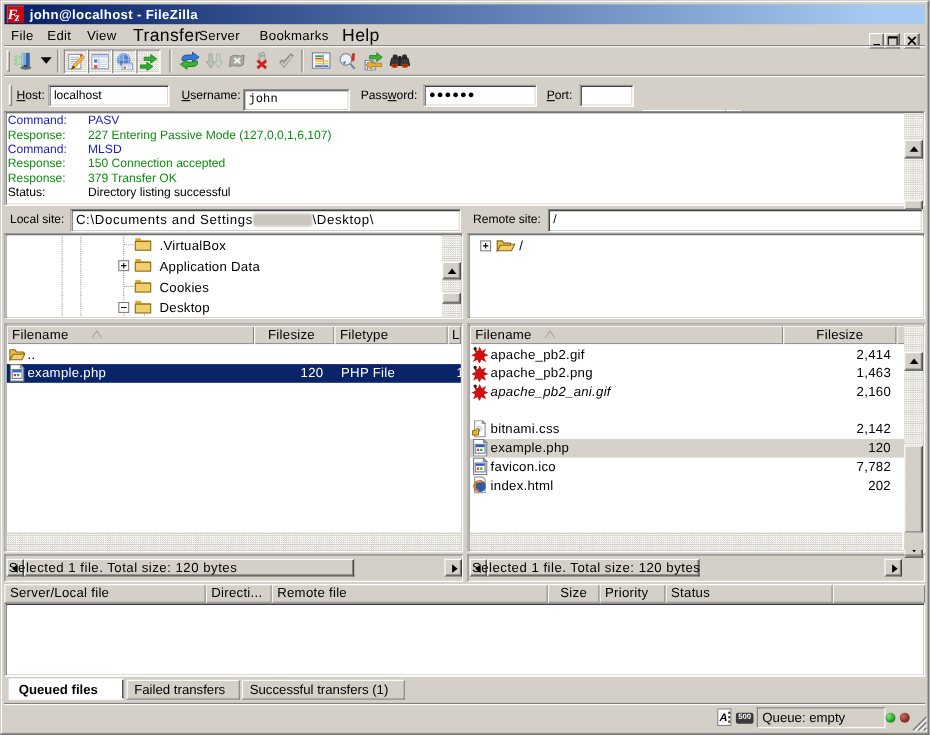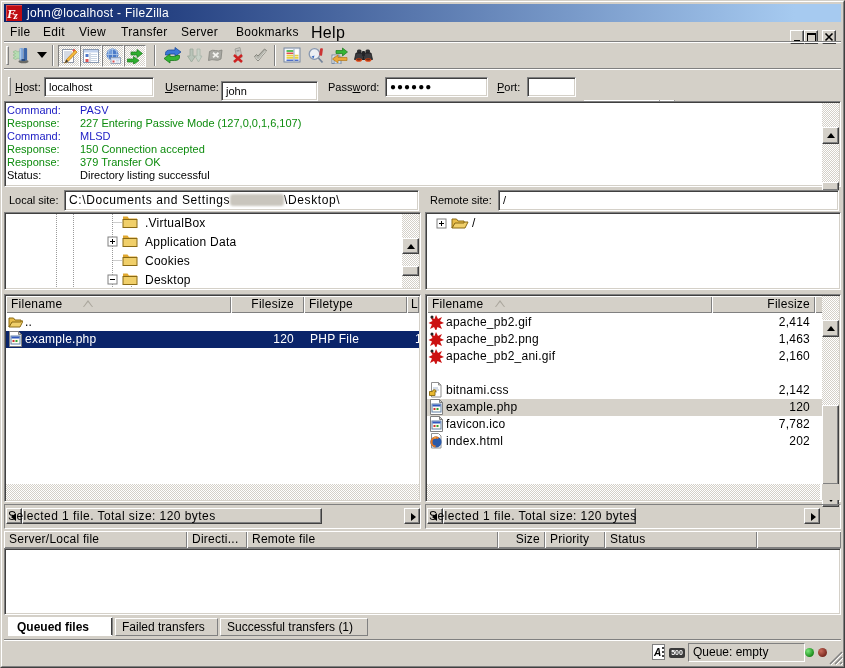--- a/index.html
+++ b/index.html
@@ -23,38 +23,38 @@
 <div class="abs" style="left:4px;top:4px;width:837px;height:18px;background:linear-gradient(90deg,#0a246a 0px,#0a246a 26px,#a6caf0 791px,#a6caf0 837px);"></div>
 <div class="abs" style="left:6px;top:5px;width:16px;height:16px;">
 <svg width="16" height="16">
       <rect x="0" y="0" width="16" height="16" fill="#bf0c12"></rect>
       <rect x="0" y="0" width="16" height="1" fill="#d94a4e"></rect>
       <rect x="0" y="0" width="1" height="16" fill="#d94a4e"></rect>
       <text x="1" y="12.5" font-family="Liberation Serif" font-style="italic" font-weight="bold" font-size="13" fill="#ffffff">F</text>
       <text x="7.5" y="14" font-family="Liberation Serif" font-style="italic" font-weight="bold" font-size="11" fill="#ffffff">z</text>
     </svg>
 </div>
-<div class="abs" style="left:27px;top:4px;height:18px;line-height:18px;color:#ffffff;font-weight:normal;font-size:12px;letter-spacing:0.3px;">john@localhost - FileZilla</div>
+<div class="abs" style="left:27px;top:4px;height:18px;line-height:18px;color:#ffffff;font-weight:bold;font-size:12px;letter-spacing:0.3px;">john@localhost - FileZilla</div>
 
 <div class="abs raised" style="left:790px;top:6px;width:14px;height:14px;background:#d4d0c8;">
     <div class="abs" style="left:3px;top:9px;width:6px;height:2px;background:#000;"></div>
   </div>
 <div class="abs raised" style="left:804px;top:6px;width:14px;height:14px;background:#d4d0c8;">
     <div class="abs" style="left:2px;top:2px;width:9px;height:9px;border:1px solid #000;border-top-width:2px;"></div>
   </div>
 <div class="abs raised" style="left:822px;top:6px;width:14px;height:14px;background:#d4d0c8;">
 <svg width="12" height="12" style="margin:0px 0 0 0px">
       <path d="M2.5 2.5 L9.5 9.5 M9.5 2.5 L2.5 9.5" stroke="#000" stroke-width="1.6"></path>
     </svg>
 </div>
 
 <div class="abs" style="left:10px;top:24px;height:17px;line-height:17px;font-size:12px;letter-spacing:0.3px;">File</div>
 <div class="abs" style="left:43px;top:24px;height:17px;line-height:17px;font-size:12px;letter-spacing:0.3px;">Edit</div>
 <div class="abs" style="left:79px;top:24px;height:17px;line-height:17px;font-size:12px;letter-spacing:0.3px;">View</div>
-<div class="abs" style="left:121px;top:24px;height:17px;line-height:17px;font-size:12px;letter-spacing:0.3px;">Transfer</div>
+<div class="abs" style="left:121px;top:24px;height:17px;line-height:17px;font-size:16px;letter-spacing:0.3px;">Transfer</div>
 <div class="abs" style="left:181px;top:24px;height:17px;line-height:17px;font-size:12px;letter-spacing:0.3px;">Server</div>
 <div class="abs" style="left:236px;top:24px;height:17px;line-height:17px;font-size:12px;letter-spacing:0.3px;">Bookmarks</div>
 <div class="abs" style="left:311px;top:24px;height:17px;line-height:17px;font-size:16px;letter-spacing:0.3px;">Help</div>
 <div class="abs etchH" style="left:4px;top:41px;width:837px;"></div>
 
 <div class="abs" style="left:6px;top:46px;width:3px;height:19px;border:1px solid;border-color:#ffffff #808080 #808080 #ffffff;"></div>
 
 <div class="abs" style="left:12px;top:47px;">
 <svg width="18" height="17">
 <path d="M1 5 l2.5-1.5 2.5 1.5 2.5-1.5 2.5 1.5 -2.5 1.5 2.5 1.5 -2.5 1.5 2.5 1.5 -2.5 1.5 -2.5-1.5 -2.5 1.5 -2.5-1.5 2.5-1.5 -2.5-1.5 2.5-1.5z" fill="#b6dcb2" stroke="#8ab886" stroke-width="0.6"></path>
@@ -189,21 +189,21 @@
     </svg>
   </div>
 <div class="abs etchH" style="left:4px;top:68px;width:837px;"></div>
 
 <div class="abs" style="left:8px;top:77px;width:3px;height:19px;border:1px solid;border-color:#ffffff #808080 #808080 #ffffff;"></div>
 <div class="abs" style="left:15px;top:77px;height:20px;line-height:20px;"><span style="text-decoration:underline">H</span>ost:</div>
 <div class="abs sunken white" style="left:44px;top:77px;width:110px;height:20px;">
     <div style="margin:3px 0 0 4px;">localhost</div>
   </div>
 <div class="abs" style="left:165px;top:77px;height:20px;line-height:20px;"><span style="text-decoration:underline">U</span>sername:</div>
-<div class="abs sunken white" style="left:221px;top:81px;width:97px;height:20px;">
+<div class="abs sunken white" style="left:221px;top:81px;width:97px;height:20px;font-family:Liberation Mono, monospace;">
     <div style="margin:3px 0 0 4px;">john</div>
   </div>
 <div class="abs" style="left:328px;top:77px;height:20px;line-height:20px;">Pass<span style="text-decoration:underline">w</span>ord:</div>
 <div class="abs sunken white" style="left:385px;top:77px;width:103px;height:20px;">
     <div style="margin:3px 0 0 4px;font-size:10px;letter-spacing:1px;">●●●●●●</div>
   </div>
 <div class="abs" style="left:497px;top:77px;height:20px;line-height:20px;"><span style="text-decoration:underline">P</span>ort:</div>
 <div class="abs sunken white" style="left:527px;top:77px;width:49px;height:20px;"></div>
 <div class="abs raised" style="left:584px;top:76px;width:76px;height:22px;background:#d4d0c8;text-align:center;line-height:20px;"><span style="text-decoration:underline">Q</span>uickconnect</div>
 <div class="abs raised" style="left:660px;top:76px;width:15px;height:22px;background:#d4d0c8;">
@@ -295,21 +295,21 @@
     <line x1="12" y1="9.5" x2="17" y2="9.5" stroke="#000"></line>
     <line x1="14.5" y1="7" x2="14.5" y2="12" stroke="#000"></line>
     <path d="M25 14 l3-6 h13 l-3 6z" fill="#f0cf6a" stroke="#8a6a14"></path>
     <path d="M25 14 v-9 h4.5 l1.5 2 h6 v2 h-9 l-3 5z" fill="#e8bc48" stroke="#8a6a14"></path>
   </svg>
   <div class="abs" style="left:45px;top:1px;height:17px;line-height:17px;font-size:12px;">/</div>
 </div>
 
 <style>
 .hcell { position:absolute; top:0; height:17px; line-height:17px; font-size:12px; letter-spacing:0.25px; background:#d4d0c8; box-shadow: inset 1px 1px 0 #ffffff, inset -1px -1px 0 #808080; padding-left:5px; }
-.hcellr { text-align:right; padding-right:5px; }
+.hcellr { text-align:center; padding-right:5px; }
 .sortup { position:absolute; width:0; height:0; border-left:5px solid transparent; border-right:5px solid transparent; border-bottom:7px solid #aaa69c; top:4px; }
 .sortup:after { content:""; position:absolute; left:-4px; top:1.5px; border-left:4px solid transparent; border-right:4px solid transparent; border-bottom:5.5px solid #d4d0c8; }
 .row { position:absolute; height:17px; line-height:17px; width:100%; font-size:12px; letter-spacing:0.25px; }
 .cellr { position:absolute; text-align:right; }
 .sbbtn { position:absolute; background:#d4d0c8; }
 .arr { position:absolute; width:0; height:0; }
 .arrL { border-top:4px solid transparent; border-bottom:4px solid transparent; border-right:5px solid #000; left:4px; top:4px; }
 .arrR { border-top:4px solid transparent; border-bottom:4px solid transparent; border-left:5px solid #000; left:6px; top:4px; }
 </style>
 
@@ -377,21 +377,21 @@
         <circle cx="4" cy="3" r="1.5" fill="#222"></circle>
       </svg>
     <span class="abs" style="left:19px;">apache_pb2.png</span>
       <span class="cellr" style="left:285px;width:98px;">1,463</span>
   </div>
   <div class="row" style="top:35px;">
     <svg class="abs" style="left:1px;top:0px;" width="16" height="16">
         <path d="M8 1 l2 4 4-2 -2 4 4 2 -4 1.5 2 4.5 -4.5-2 -1.5 4 -2-4 -4 2 2-4.5 -3.5-1.5 4-2 -2-4 4 2z" fill="#cc1111"></path>
         <circle cx="4" cy="3" r="1.5" fill="#222"></circle>
       </svg>
-    <span class="abs" style="left:19px;">apache_pb2_ani.gif</span>
+    <span class="abs" style="left:19px;font-style:italic;">apache_pb2_ani.gif</span>
       <span class="cellr" style="left:285px;width:98px;">2,160</span>
   </div>
   <div class="row" style="top:69px;">
     <svg class="abs" style="left:1px;top:0px;" width="16" height="16">
         <path d="M3.5 0.5 h7 l2.5 2.5 v12 h-9.5z" fill="#fff" stroke="#909090"></path>
         <path d="M10.5 0.5 l2.5 2.5 h-2.5z" fill="#d4d0c8" stroke="#909090"></path>
         <path d="M5 6 h5 M5 8 h6 M5 10 h4" stroke="#a8b8d0"></path>
         <path d="M1.5 9.5 h3 a1.8 1.8 0 1 1 3.6 0 h-1.1 v4 h-5.5z" fill="#e8b830" stroke="#8a6a10" stroke-width="0.9"></path>
       </svg>
     <span class="abs" style="left:19px;">bitnami.css</span>

